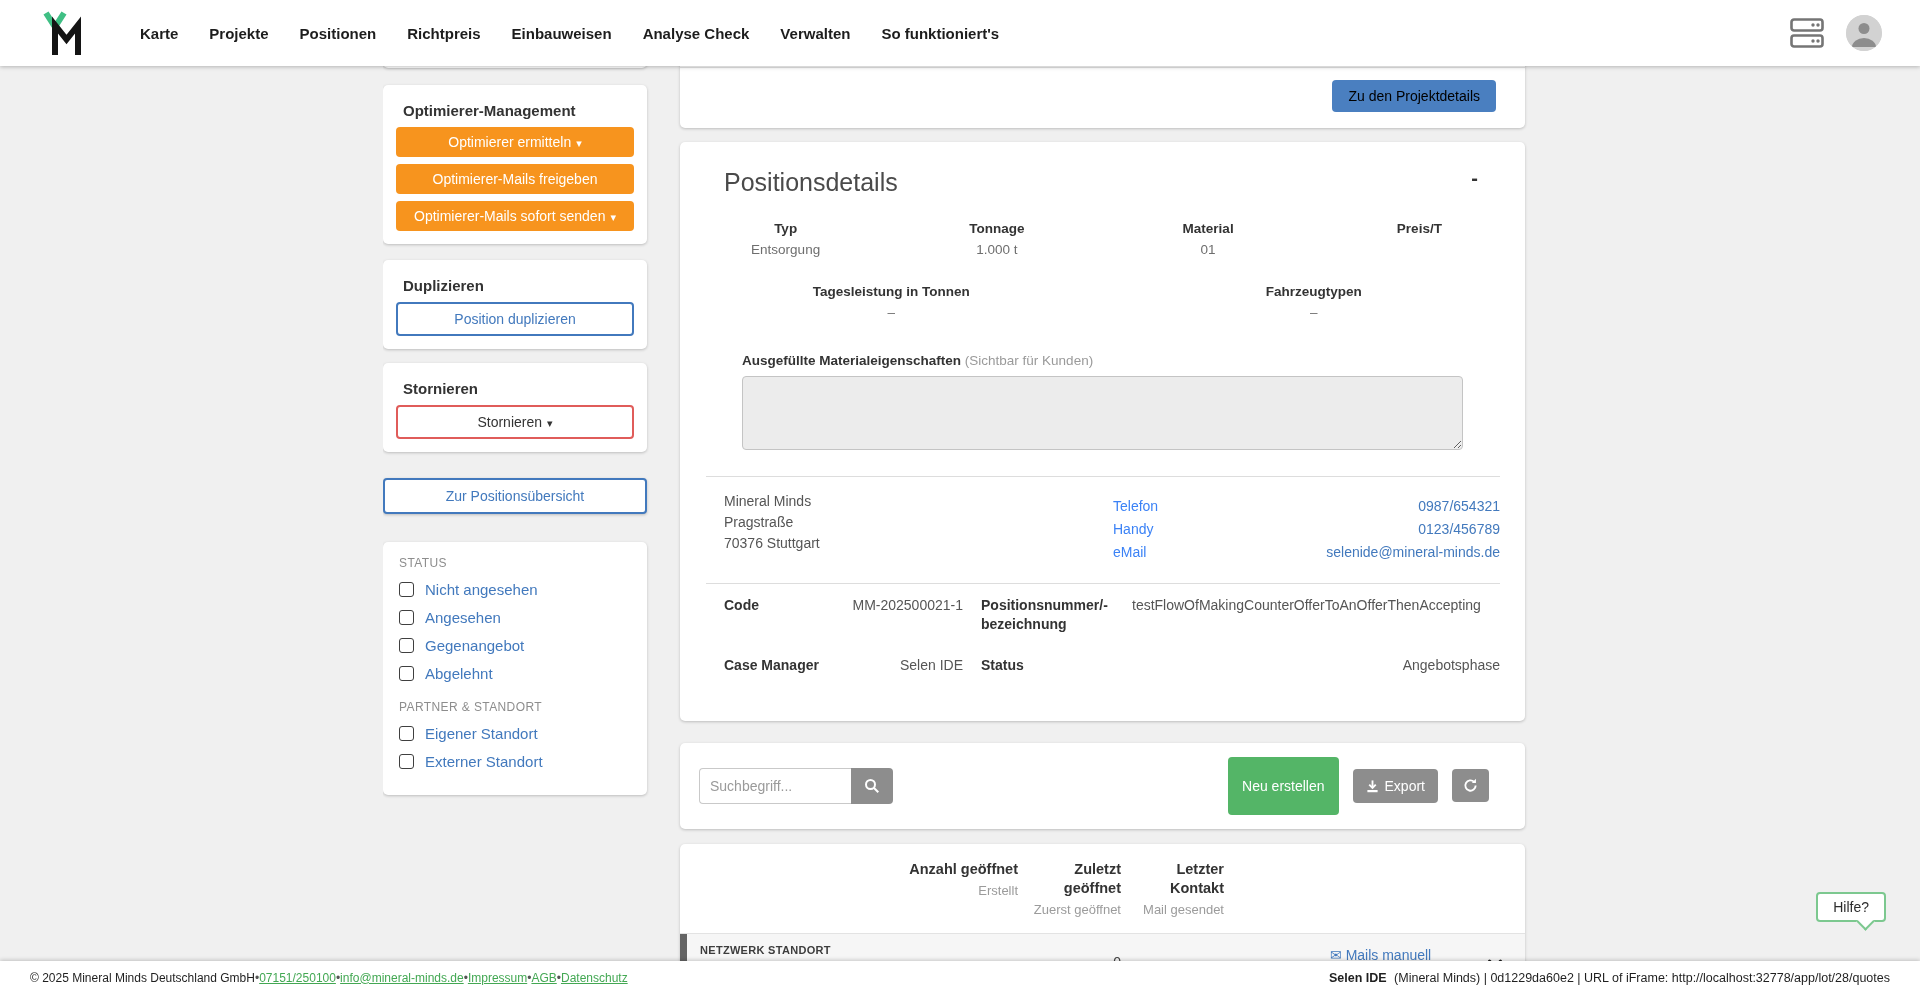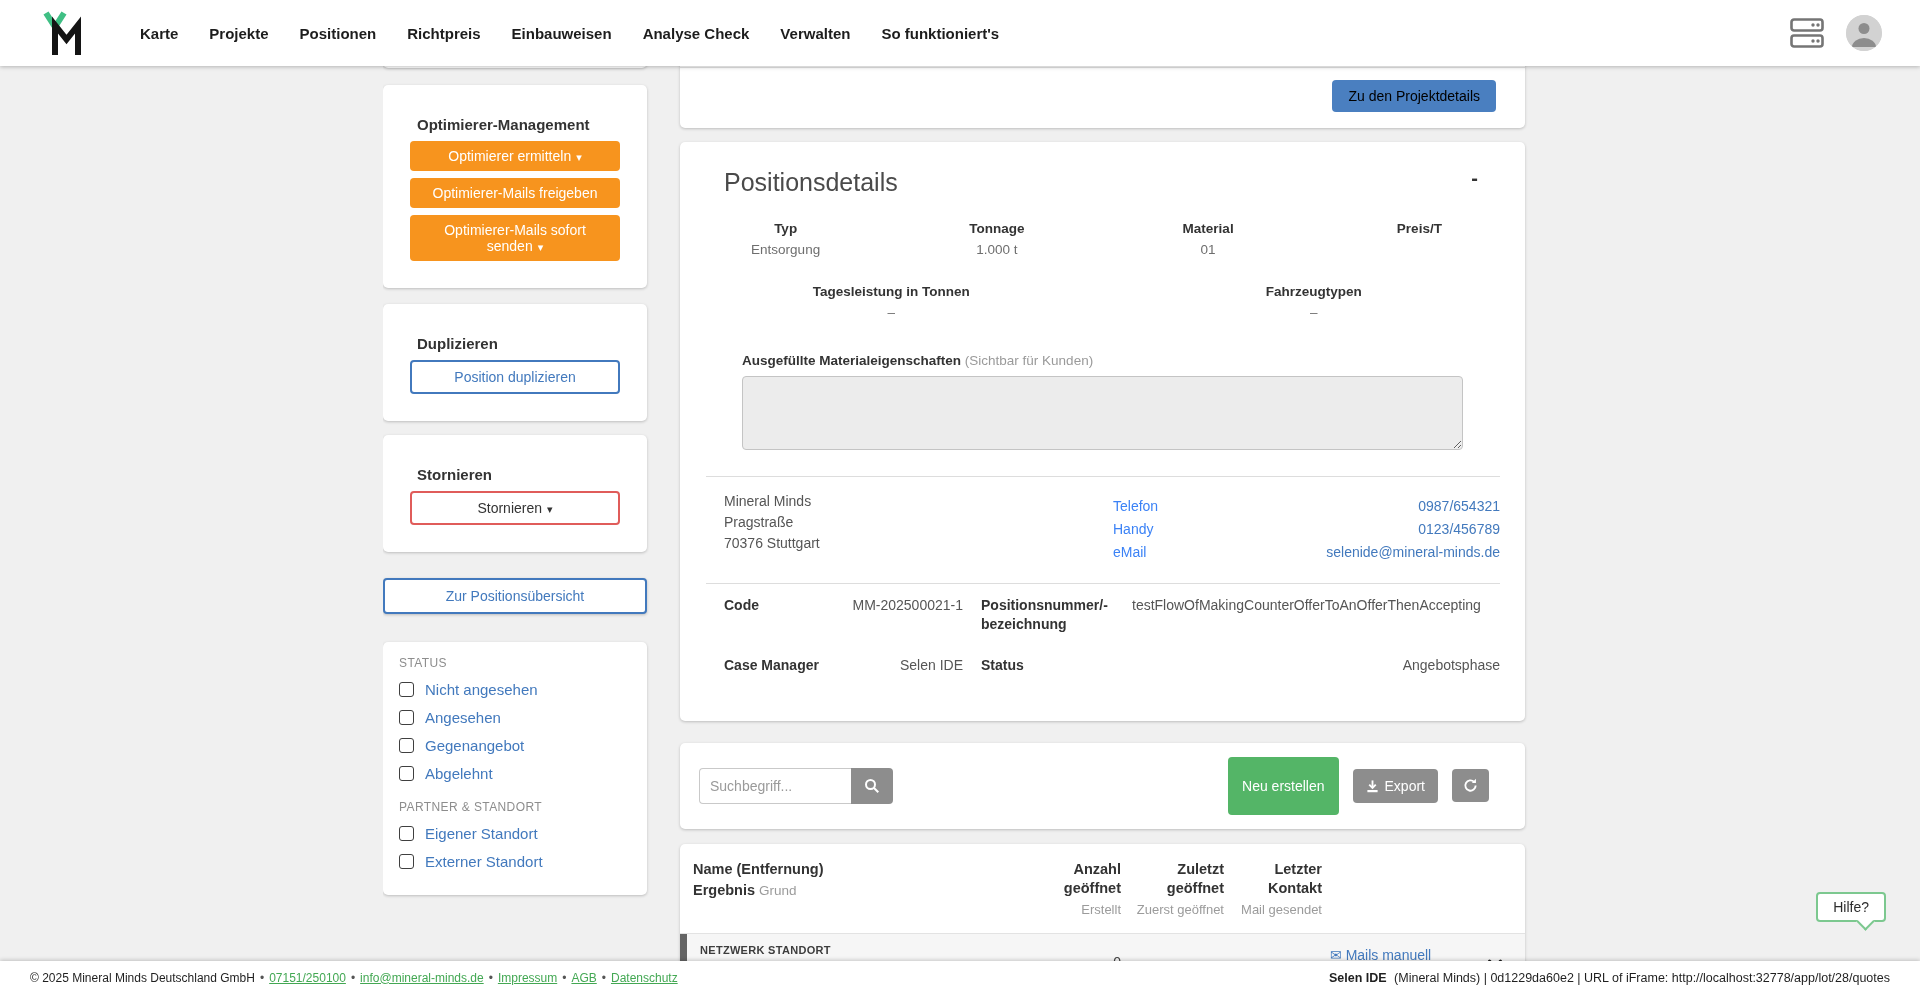--- a/index.html
+++ b/index.html
@@ -30,21 +30,21 @@
   }
   .sidebar { width:264px; flex:0 0 264px; }
   .main { width:845px; flex:0 0 845px; }
   .card {
     background:#fff; border-radius:5px;
     box-shadow:0 1px 3px rgba(0,0,0,.22);
   }
 
   
   .sliver-card { height:18px; border-radius:0 0 5px 5px; }
-  .side-card { margin-top:17px; padding:27px; }
+  .side-card { margin-top:17px; padding:13px; }
   .side-title { font-size:15px; font-weight:700; color:#333; margin:4px 0 8px 7px; }
   .btn { border:none; border-radius:4px; font-size:14px; font-family:inherit; cursor:pointer; }
   .btn-block { display:block; width:100%; padding:7px 6px; text-align:center; }
   .btn-orange { background:var(--orange,#f7941e); color:#fff; margin-top:7px; }
   .btn-outline-blue { background:#fff; border:2px solid var(--blue,#4279bd); color:var(--blue,#4279bd); }
   .btn-outline-red { background:#fff; border:2px solid var(--red,#e05c5a); color:#333; }
   .caret { font-size:11px; margin-left:5px; }
   .overview-btn {
     margin-top:26px; width:100%; padding:8px 6px; text-align:center;
     background:#fff; border:2px solid var(--blue,#4279bd); color:var(--blue,#4279bd);
@@ -147,21 +147,21 @@
     border-bottom:2px solid var(--help-green,#7cc88f);
   }
 
   
   .footer {
     position:absolute; left:0; right:0; bottom:0; height:33px; background:#fff;
     box-shadow:0 -1px 4px rgba(0,0,0,.2); z-index:45;
     display:flex; align-items:center; justify-content:space-between; padding:0 30px;
     font-size:12px; color:#1f1f1f;
   }
-  .footer-left { display:flex; align-items:center; gap:5px; white-space:nowrap; }
+  .footer-left { display:flex; align-items:center; white-space:nowrap; }
   .footer-link { color:var(--link-green,#43a853); text-decoration:underline; cursor:pointer; }
   .footer-sep { color:#555; }
   .footer-right { font-size:12.5px; color:#1f1f1f; white-space:nowrap; }
   .footer-right .bold { font-weight:700; }
   .footer-right .rest { margin-left:4px; }
 </style>
 </head>
 <body>
 
 <div class="nav">
@@ -390,27 +390,20 @@
             <path d="M13.5 8a5.5 5.5 0 1 1-1.7-3.95" fill="none" stroke="#fff" stroke-width="2"></path>
             <path d="M13.8 0.8v4.4h-4.4z" fill="#fff"></path>
           </svg>
         </button>
       </div>
     </div>
 
     <div class="card table-card">
       <div class="thead tgrid">
         <div>
-          <div class="th-main">Name (Entfernung)</div>
-          <div class="th-main" style="margin-top:2px;">
-            <span>Ergebnis</span>
-            <span class="th-inline-gray">Grund</span>
-          </div>
-        </div>
-        <div>
           <div class="th-main r">Anzahl geöffnet</div>
           <div class="th-sub r">Erstellt</div>
         </div>
         <div>
           <div class="th-main r">Zuletzt geöffnet</div>
           <div class="th-sub r">Zuerst geöffnet</div>
         </div>
         <div>
           <div class="th-main r">Letzter Kontakt</div>
           <div class="th-sub r">Mail gesendet</div>

